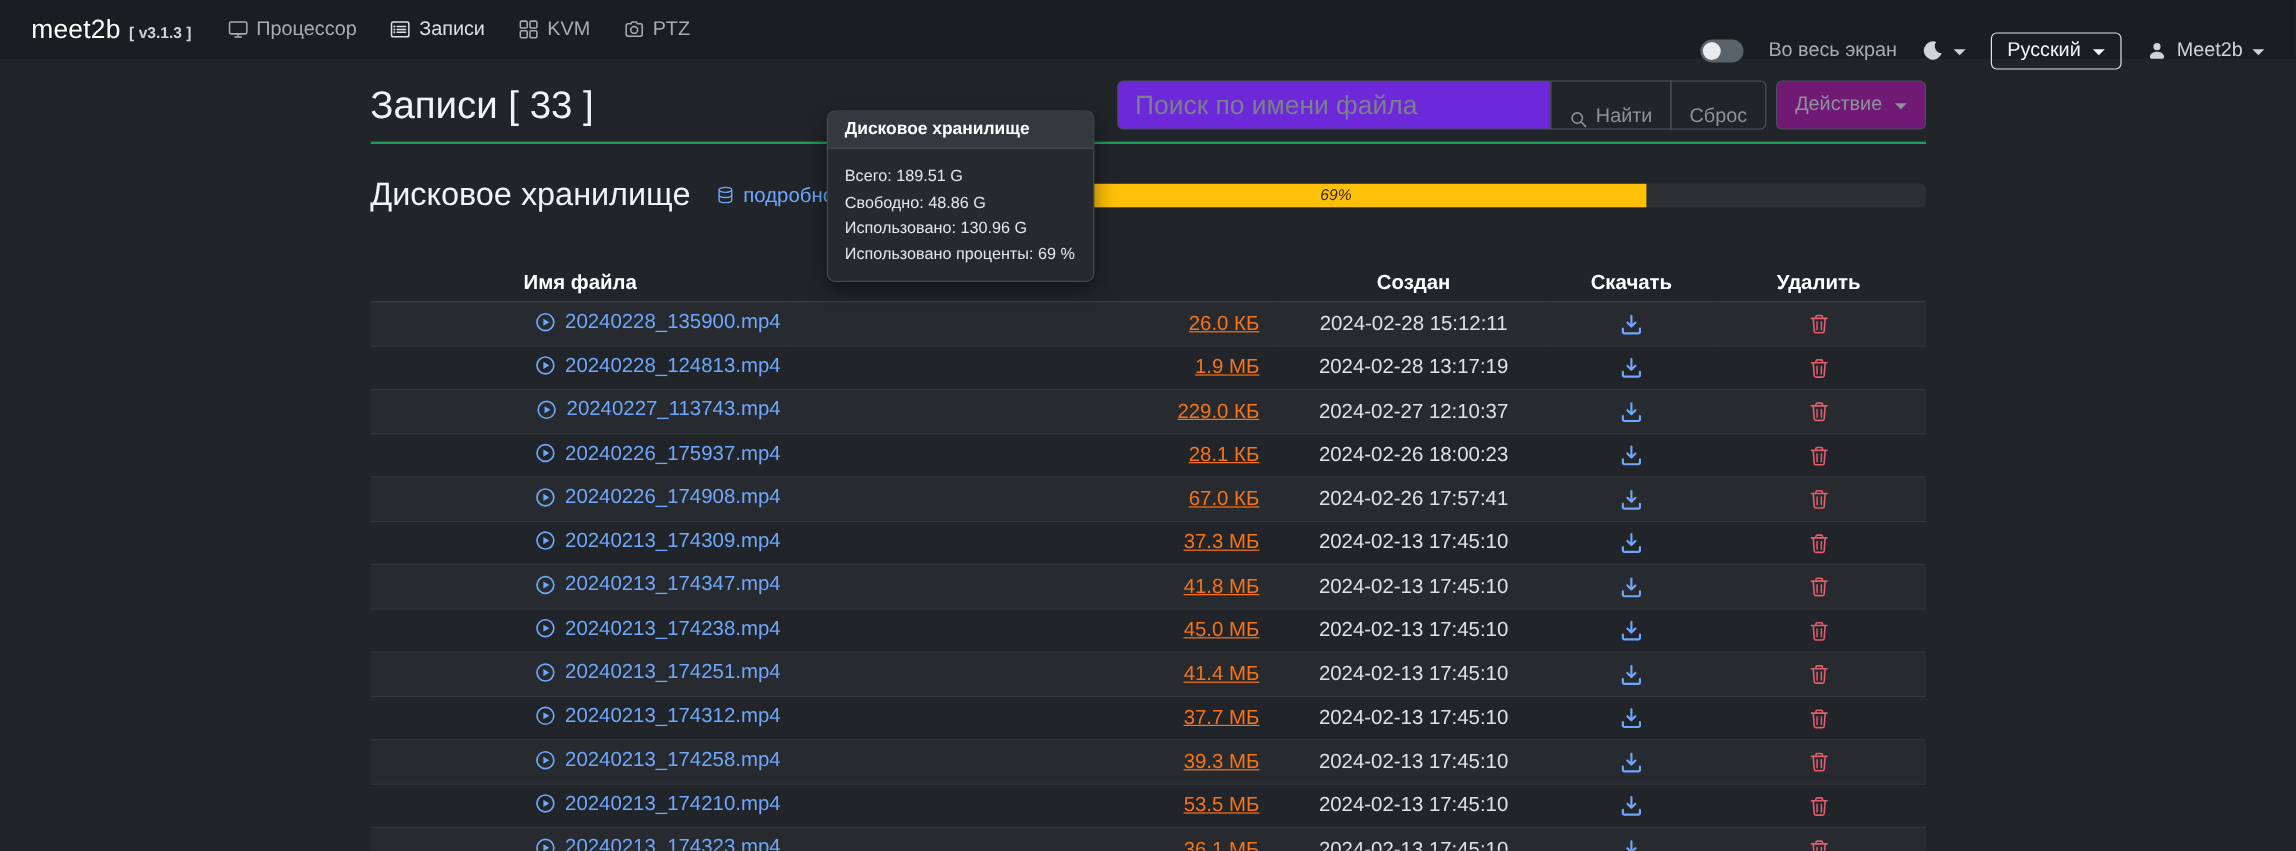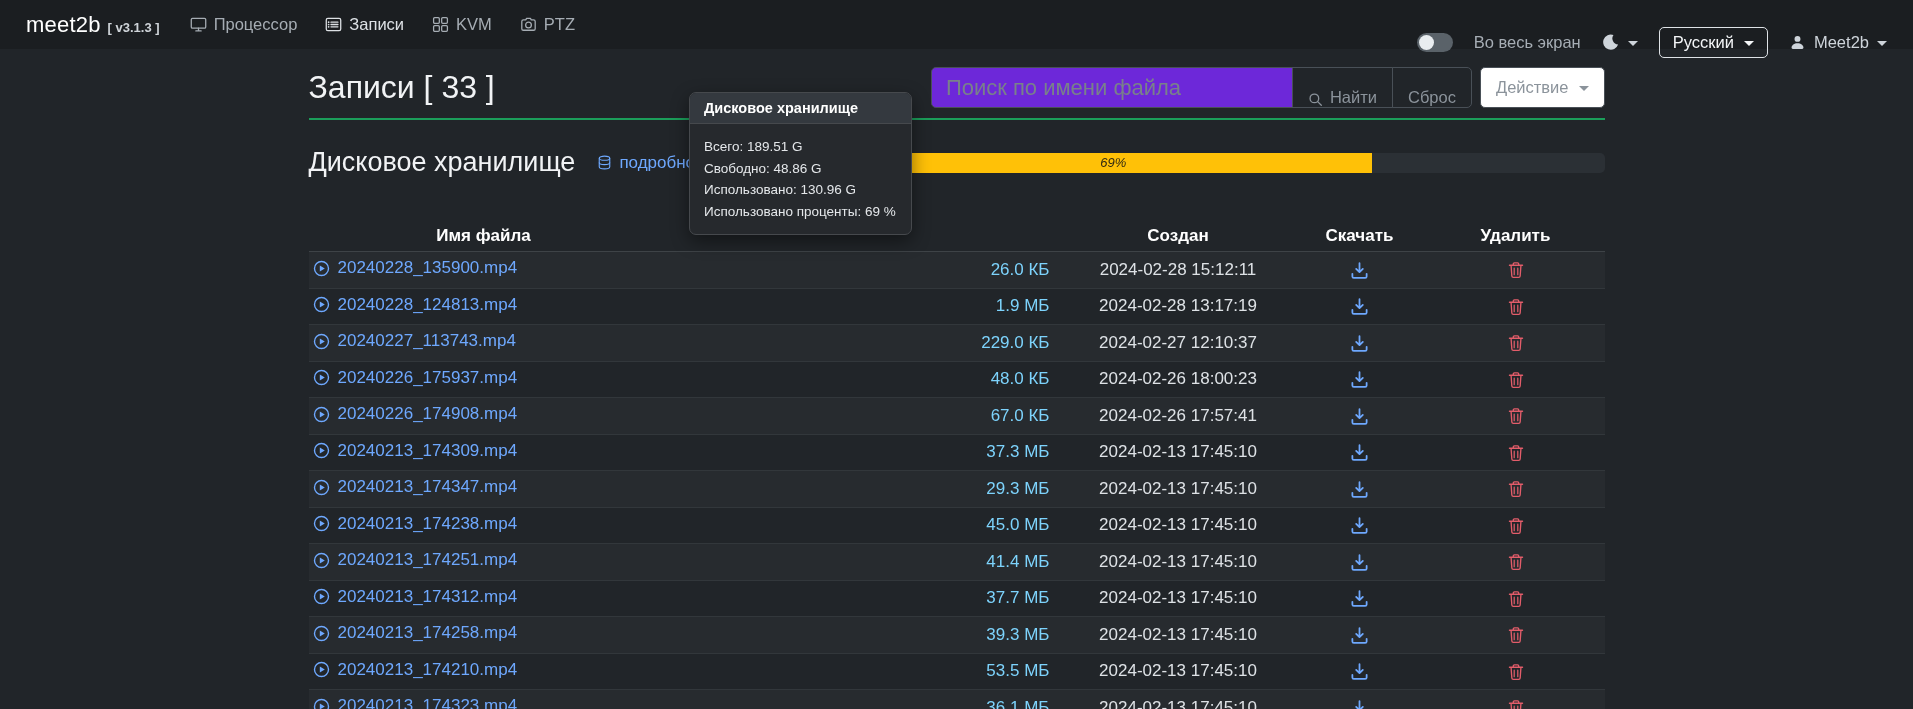--- a/index.html
+++ b/index.html
@@ -32,41 +32,41 @@
 
   
   .container { width: 1296px; margin: 0 auto; }
   .title-row { margin-top: 18px; display: flex; align-items: center; justify-content: space-between; }
   .page-title { margin: 0; font-size: 32px; font-weight: 500; color: #f1f3f5; }
   .search-group { display: flex; align-items: stretch; height: 41px; }
   .sg-input { width: 362px; background: #6d28d9; border: 1px solid #495057; border-radius: 5px 0 0 5px; color: #dee2e6; font-size: 22px; padding: 16px 14px; outline: none; font-family: inherit; }
   .sg-input::placeholder { color: #79818a; }
   .sg-btn { display: flex; align-items: flex-end; gap: 7px; background: #212529; border: 1px solid #495057; color: #8b939b; font-size: 16.5px; padding: 0 15px; margin-left: -1px; cursor: pointer; font-family: inherit; border-radius: 0; }
   .sg-btn.reset { border-radius: 0 5px 5px 0; }
-  .action-btn { display: flex; align-items: center; gap: 10px; background: #ffffff; border: 1px solid #495057; color: #8b939b; font-size: 16.5px; border-radius: 5px; padding: 0 15px; margin-left: 8px; cursor: pointer; font-family: inherit; }
+  .action-btn { display: flex; align-items: center; gap: 10px; background: #701a75; border: 1px solid #495057; color: #8b939b; font-size: 16.5px; border-radius: 5px; padding: 0 15px; margin-left: 8px; cursor: pointer; font-family: inherit; }
   .hr-green { height: 2px; background: #1b9e5a; margin-top: 10px; }
 
   .disk-row { margin-top: 27px; display: flex; align-items: center; }
   .disk-title { margin: 0; font-size: 27px; font-weight: 500; color: #f1f3f5; }
   .details-link { display: flex; align-items: center; gap: 7px; color: #6ea8fe; font-size: 17px; margin-left: 22px; text-decoration: none; cursor: pointer; }
   .progress { margin-left: auto; width: 750px; height: 20px; background: #2b3035; border-radius: 5px; overflow: hidden; font-style: italic; }
   .progress-fill { height: 100%; background: #ffc107; display: flex; align-items: center; justify-content: center; color: #332b12; font-size: 13px; font-weight: 500; }
 
   
   .rec-table { width: 100%; border-collapse: collapse; margin-top: 46px; font-size: 17px; table-layout: fixed; }
   .rec-table th { font-weight: 700; color: #ffffff; padding: 2px 8px 5px; border-bottom: 1px solid #3e4347; font-size: 17px; text-align: center; }
   .rec-table td { padding: 5px 8px; border-bottom: 1px solid #32373b; line-height: 22px; }
   .rec-table tbody tr:nth-child(odd) { background: rgba(255,255,255,0.03); }
   .col-name { width: 350px; }
   .col-size { width: 405px; }
   .col-created { width: 229px; }
   .col-dl { width: 134px; }
   .col-del { width: 178px; }
-  td.td-name { text-align: left; padding-left: 4px; }
-  td.td-size { text-align: right; padding-right: 14px; color: #7dd3fc; }
+  td.td-name { text-align: right; padding-left: 4px; }
+  td.td-size { text-align: right; padding-right: 14px; color: #f97316; text-decoration: underline; }
   td.td-date { text-align: center; color: #dee2e6; }
   td.td-dl, td.td-del { text-align: center; }
   .nw { display: inline-flex; align-items: center; gap: 8px; }
   .flink { color: #6ea8fe; text-decoration: none; cursor: pointer; }
   .play { color: #6ea8fe; cursor: pointer; }
   .dl { color: #6ea8fe; cursor: pointer; }
   .del { color: #e35d6a; cursor: pointer; }
 
   
   .popover { position: absolute; left: 689px; top: 92px; width: 223px; background: #26292d; border: 1px solid #46494d; border-radius: 7px; box-shadow: 0 6px 18px rgba(0,0,0,.45); z-index: 40; overflow: hidden; }
@@ -287,21 +287,21 @@
               <use href="#i-trash"></use>
             </svg></td>
       </tr>
       <tr>
         <td class="td-name"><span class="nw">
               <svg class="ic play" width="17" height="17" viewBox="0 0 16 16">
                 <use href="#i-play"></use>
               </svg>
               <a class="flink">20240226_175937.mp4</a>
             </span></td>
-        <td class="td-size">48.0 КБ</td>
+        <td class="td-size">28.1 КБ</td>
         <td class="td-date">2024-02-26 18:00:23</td>
         <td class="td-dl"><svg class="ic dl" width="19" height="19" viewBox="0 0 16 16">
               <use href="#i-download"></use>
             </svg></td>
         <td class="td-del"><svg class="ic del" width="18" height="18" viewBox="0 0 16 16">
               <use href="#i-trash"></use>
             </svg></td>
       </tr>
       <tr>
         <td class="td-name"><span class="nw">
@@ -335,21 +335,21 @@
               <use href="#i-trash"></use>
             </svg></td>
       </tr>
       <tr>
         <td class="td-name"><span class="nw">
               <svg class="ic play" width="17" height="17" viewBox="0 0 16 16">
                 <use href="#i-play"></use>
               </svg>
               <a class="flink">20240213_174347.mp4</a>
             </span></td>
-        <td class="td-size">29.3 МБ</td>
+        <td class="td-size">41.8 МБ</td>
         <td class="td-date">2024-02-13 17:45:10</td>
         <td class="td-dl"><svg class="ic dl" width="19" height="19" viewBox="0 0 16 16">
               <use href="#i-download"></use>
             </svg></td>
         <td class="td-del"><svg class="ic del" width="18" height="18" viewBox="0 0 16 16">
               <use href="#i-trash"></use>
             </svg></td>
       </tr>
       <tr>
         <td class="td-name"><span class="nw">

